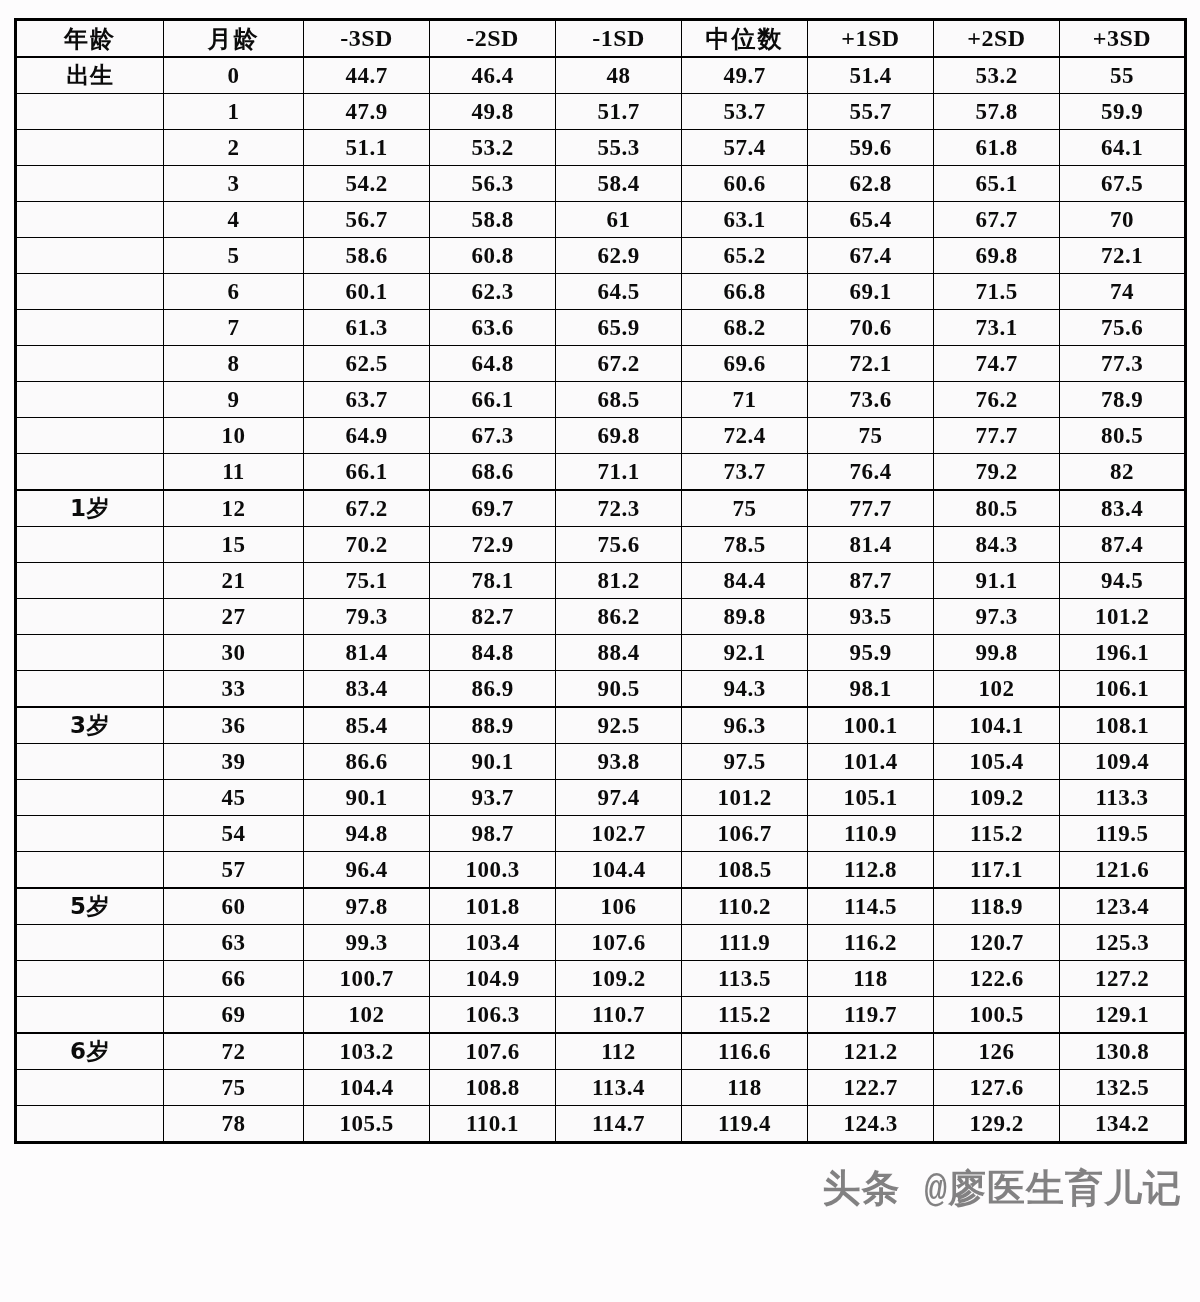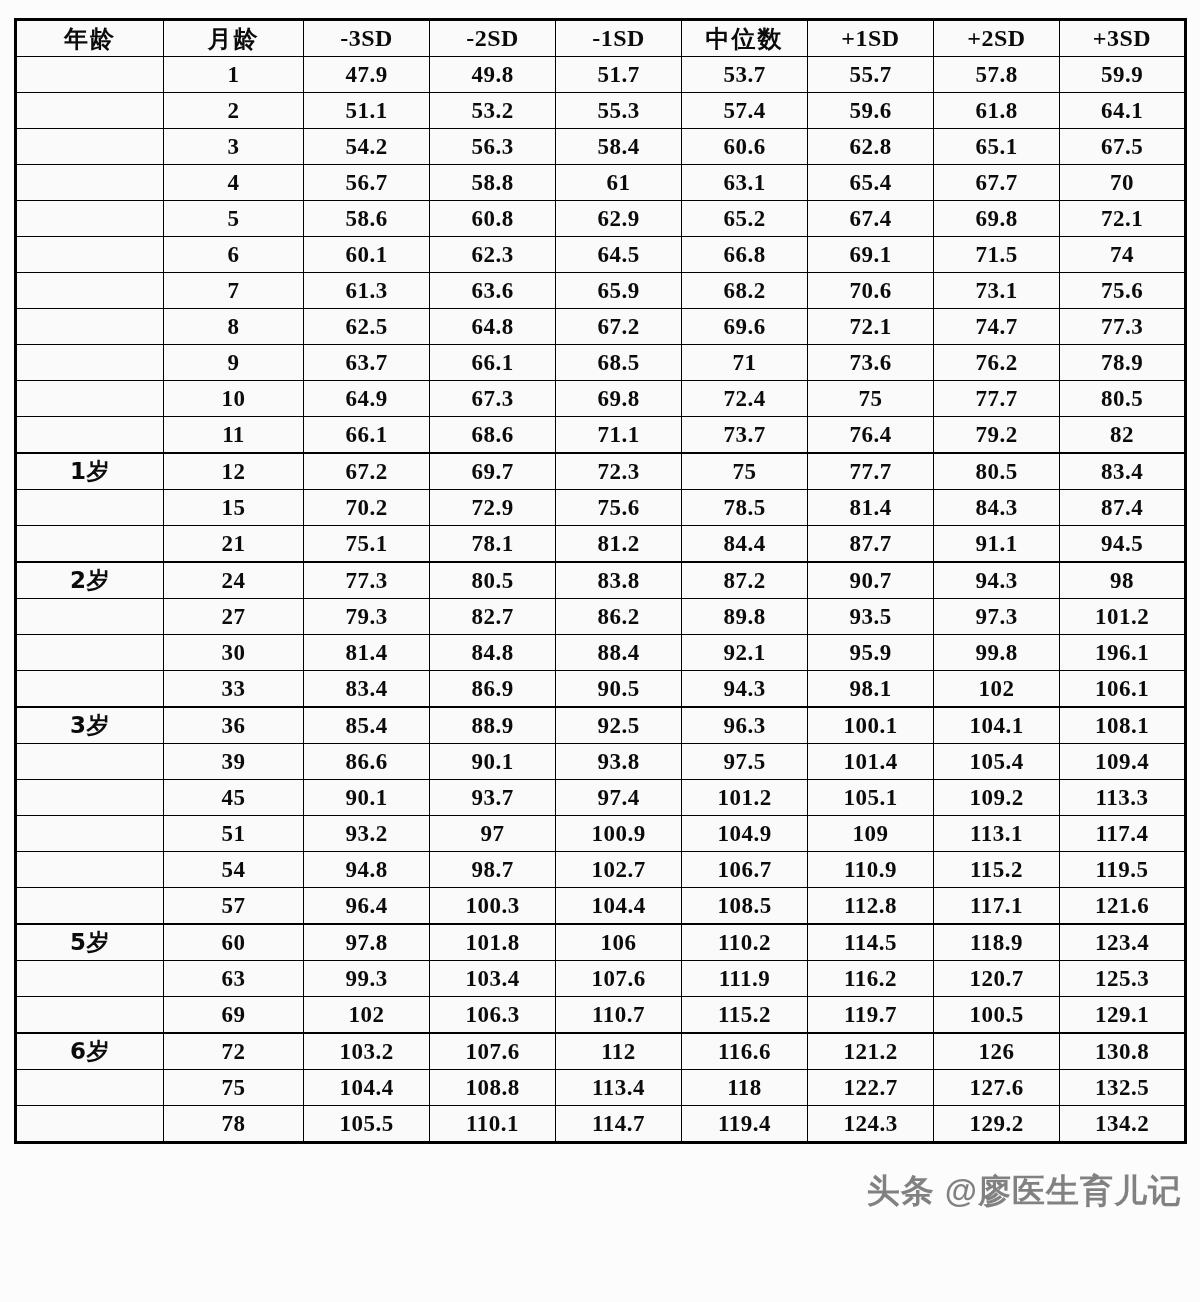--- a/index.html
+++ b/index.html
@@ -79,22 +79,22 @@
     font-weight: 400;
     font-family: "Liberation Serif", "DejaVu Serif", serif;
     letter-spacing: 1.5px;
   }
   tr.thicktop > td { border-top: 2.5px solid #000; }
 
   .watermark {
     position: absolute;
     right: 18px;
     bottom: 16px;
-    font-family: Liberation Sans, sans-serif;
-    font-size: 33px;
+    font-family: Liberation Mono, monospace;
+    font-size: 38px;
     font-weight: 700;
     color: rgba(30,30,30,0.55);
     letter-spacing: 1px;
     white-space: nowrap;
     pointer-events: none;
     mix-blend-mode: multiply;
   }
 </style>
 </head>
 <body>
@@ -121,20 +121,31 @@
           <th class="hdr">-3SD</th>
           <th class="hdr">-2SD</th>
           <th class="hdr">-1SD</th>
           <th class="hdr cjk">中位数</th>
           <th class="hdr">+1SD</th>
           <th class="hdr">+2SD</th>
           <th class="hdr">+3SD</th>
         </tr>
       </thead>
       <tbody id="table-body">
+          <tr class="thicktop">
+            <td class="agecell">出生</td>
+            <td class="month">0</td>
+            <td class="val">44.7</td>
+            <td class="val">46.4</td>
+            <td class="val">48</td>
+            <td class="val">49.7</td>
+            <td class="val">51.4</td>
+            <td class="val">53.2</td>
+            <td class="val">55</td>
+          </tr>
           <tr>
             <td class="agecell"></td>
             <td class="month">1</td>
             <td class="val">47.9</td>
             <td class="val">49.8</td>
             <td class="val">51.7</td>
             <td class="val">53.7</td>
             <td class="val">55.7</td>
             <td class="val">57.8</td>
             <td class="val">59.9</td>
@@ -275,31 +286,20 @@
             <td class="agecell"></td>
             <td class="month">21</td>
             <td class="val">75.1</td>
             <td class="val">78.1</td>
             <td class="val">81.2</td>
             <td class="val">84.4</td>
             <td class="val">87.7</td>
             <td class="val">91.1</td>
             <td class="val">94.5</td>
           </tr>
-          <tr class="thicktop">
-            <td class="agecell">2岁</td>
-            <td class="month">24</td>
-            <td class="val">77.3</td>
-            <td class="val">80.5</td>
-            <td class="val">83.8</td>
-            <td class="val">87.2</td>
-            <td class="val">90.7</td>
-            <td class="val">94.3</td>
-            <td class="val">98</td>
-          </tr>
           <tr>
             <td class="agecell"></td>
             <td class="month">27</td>
             <td class="val">79.3</td>
             <td class="val">82.7</td>
             <td class="val">86.2</td>
             <td class="val">89.8</td>
             <td class="val">93.5</td>
             <td class="val">97.3</td>
             <td class="val">101.2</td>
@@ -354,31 +354,20 @@
             <td class="val">90.1</td>
             <td class="val">93.7</td>
             <td class="val">97.4</td>
             <td class="val">101.2</td>
             <td class="val">105.1</td>
             <td class="val">109.2</td>
             <td class="val">113.3</td>
           </tr>
           <tr>
             <td class="agecell"></td>
-            <td class="month">51</td>
-            <td class="val">93.2</td>
-            <td class="val">97</td>
-            <td class="val">100.9</td>
-            <td class="val">104.9</td>
-            <td class="val">109</td>
-            <td class="val">113.1</td>
-            <td class="val">117.4</td>
-          </tr>
-          <tr>
-            <td class="agecell"></td>
             <td class="month">54</td>
             <td class="val">94.8</td>
             <td class="val">98.7</td>
             <td class="val">102.7</td>
             <td class="val">106.7</td>
             <td class="val">110.9</td>
             <td class="val">115.2</td>
             <td class="val">119.5</td>
           </tr>
           <tr>
@@ -409,20 +398,31 @@
             <td class="val">99.3</td>
             <td class="val">103.4</td>
             <td class="val">107.6</td>
             <td class="val">111.9</td>
             <td class="val">116.2</td>
             <td class="val">120.7</td>
             <td class="val">125.3</td>
           </tr>
           <tr>
             <td class="agecell"></td>
+            <td class="month">66</td>
+            <td class="val">100.7</td>
+            <td class="val">104.9</td>
+            <td class="val">109.2</td>
+            <td class="val">113.5</td>
+            <td class="val">118</td>
+            <td class="val">122.6</td>
+            <td class="val">127.2</td>
+          </tr>
+          <tr>
+            <td class="agecell"></td>
             <td class="month">69</td>
             <td class="val">102</td>
             <td class="val">106.3</td>
             <td class="val">110.7</td>
             <td class="val">115.2</td>
             <td class="val">119.7</td>
             <td class="val">100.5</td>
             <td class="val">129.1</td>
           </tr>
           <tr class="thicktop">

